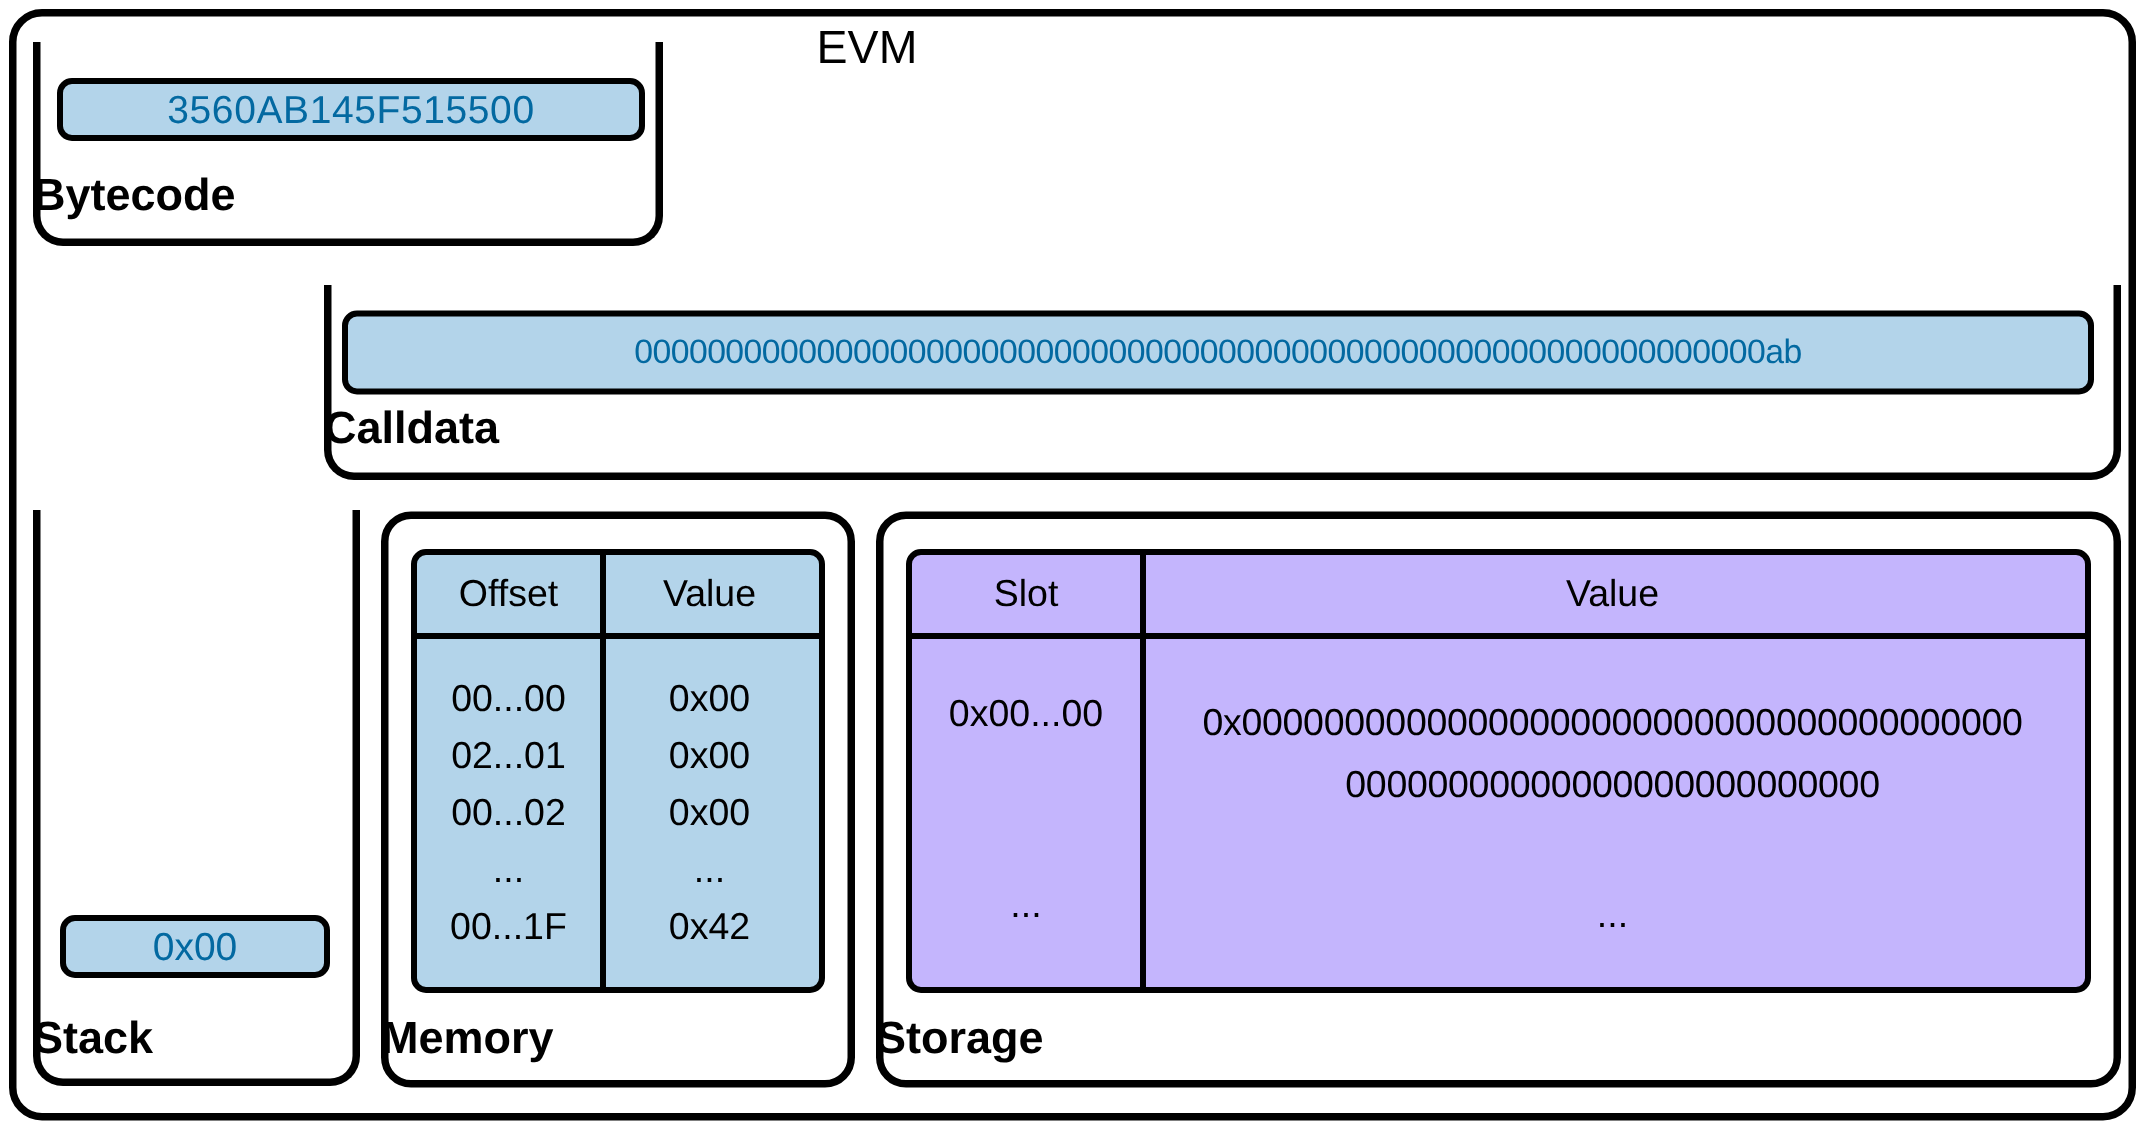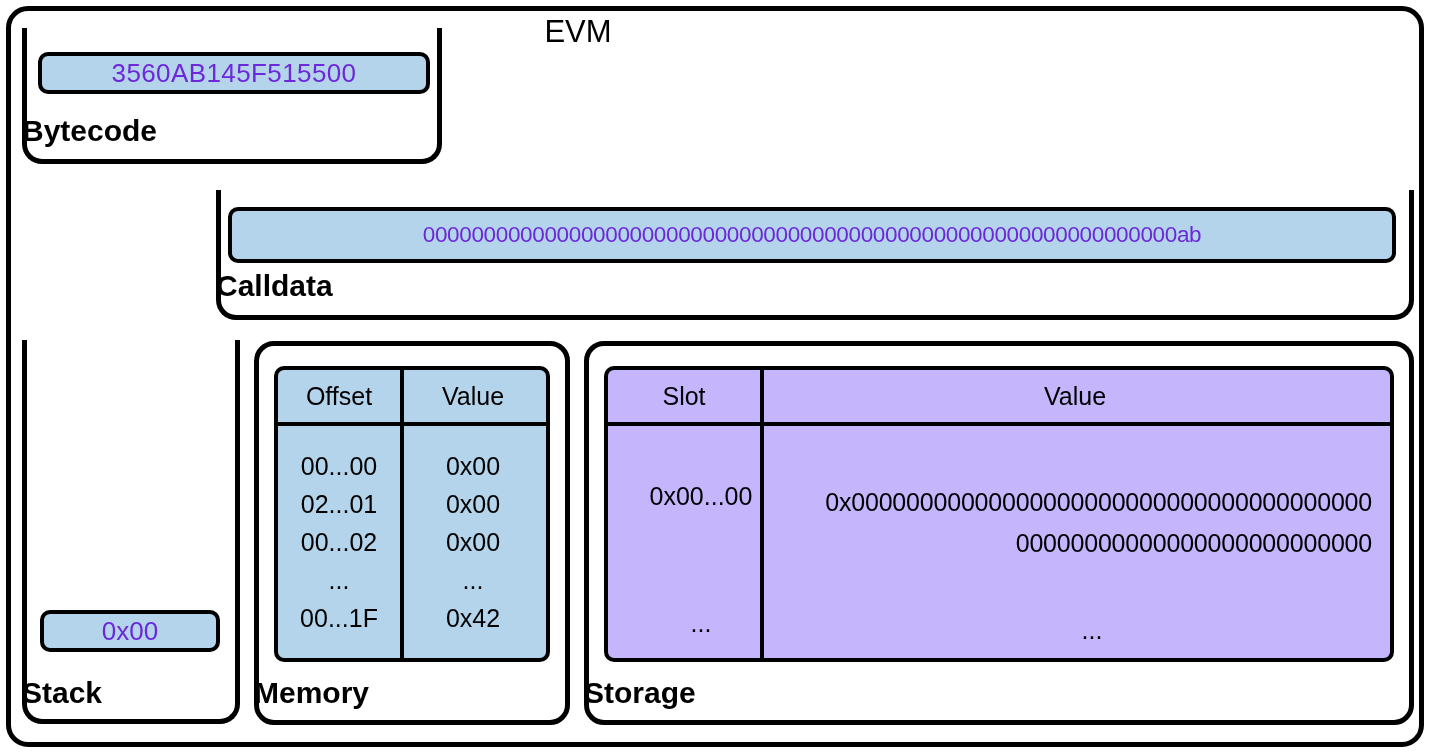--- a/index.html
+++ b/index.html
@@ -77,21 +77,21 @@
   
   .chip {
     position: absolute;
     box-sizing: border-box;
     background: #b3d4ea;
     border: 4px solid #000000;
     border-radius: 10px;
     display: flex;
     align-items: center;
     justify-content: center;
-    color: #6d28d9;
+    color: #0369a1;
     overflow: hidden;
   }
 
   
   #bytecode-box { left: 22px;  top: 28px;  width: 420px; height: 136px; }
   #bytecode-chip {
     left: 38px; top: 52px; width: 392px; height: 42px;
     font-size: 26px;
     letter-spacing: 0.4px;
   }
@@ -189,30 +189,29 @@
 
   
   #storage-table .col-a { width: 152px; }
   #storage-table .col-b { flex: 1; }
   #storage-table .dt-col-sep { left: 152px; }
   #storage-table .dt-body .dt-cell {
     flex-direction: column;
     align-items: center;
     justify-content: flex-start;
     font-size: 25px;
-    padding-top: 60px;
-    margin-left: 17px;
+    padding-top: 40px;
   }
   #storage-slot-value { font-size: 25px; }
   #storage-val-line {
     width: 560px;
     font-size: 25px;
     line-height: 41px;
     word-break: break-all;
-    text-align: right;
+    text-align: center;
     letter-spacing: -0.2px;
   }
   .ellipsis-row { font-size: 25px; }
   #storage-slot-ellipsis { margin-top: 98px; }
   #storage-val-ellipsis { margin-top: 52px; }
 </style>
 </head>
 <body>
 
 <div id="canvas">

